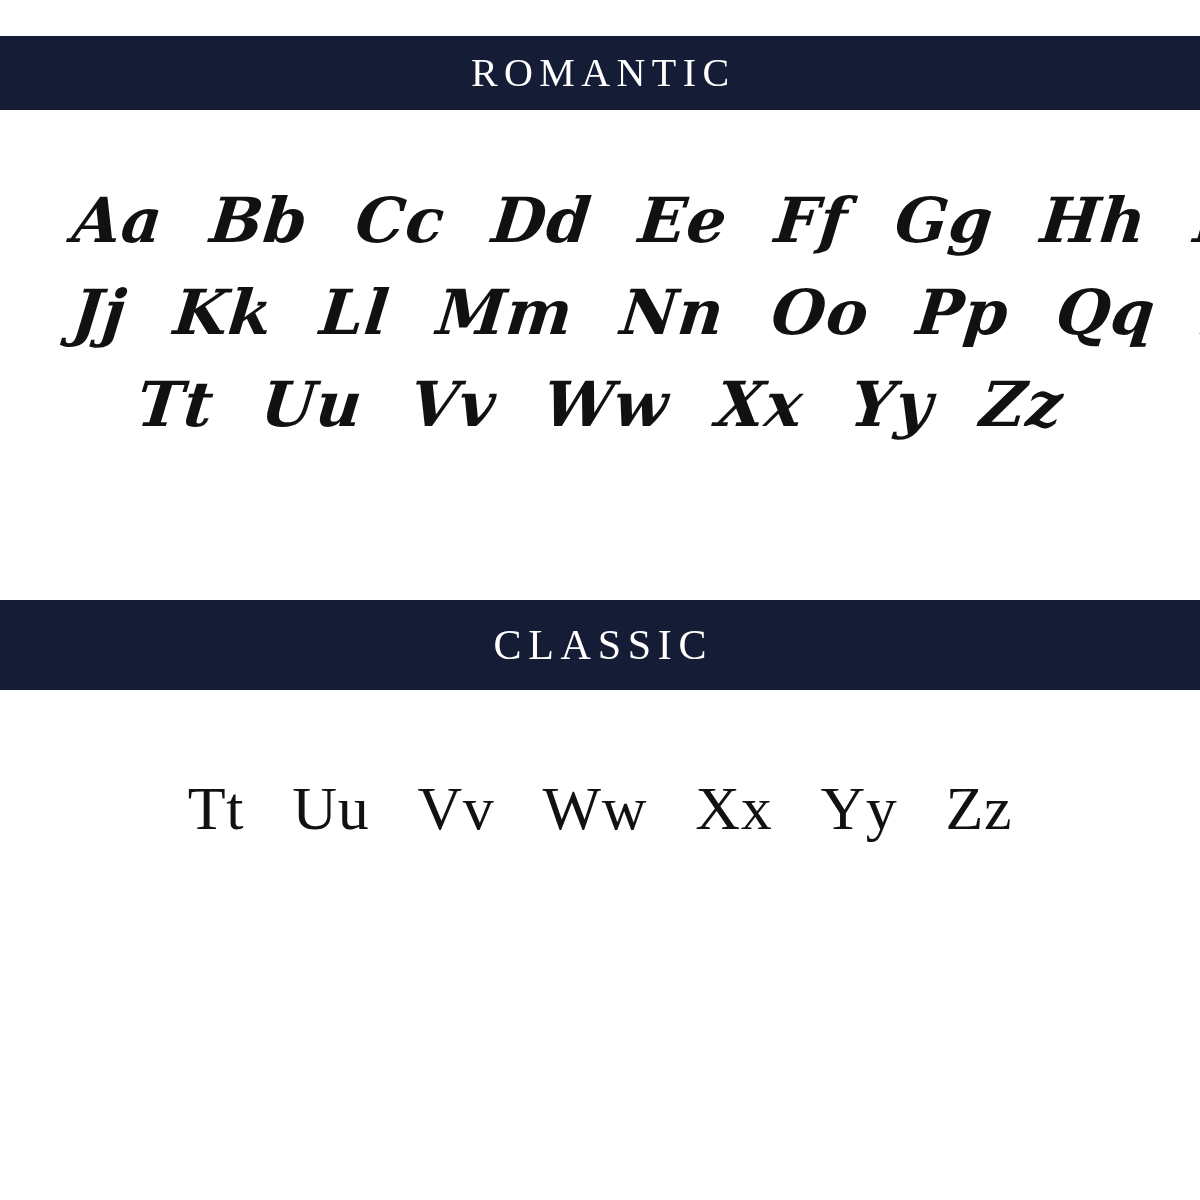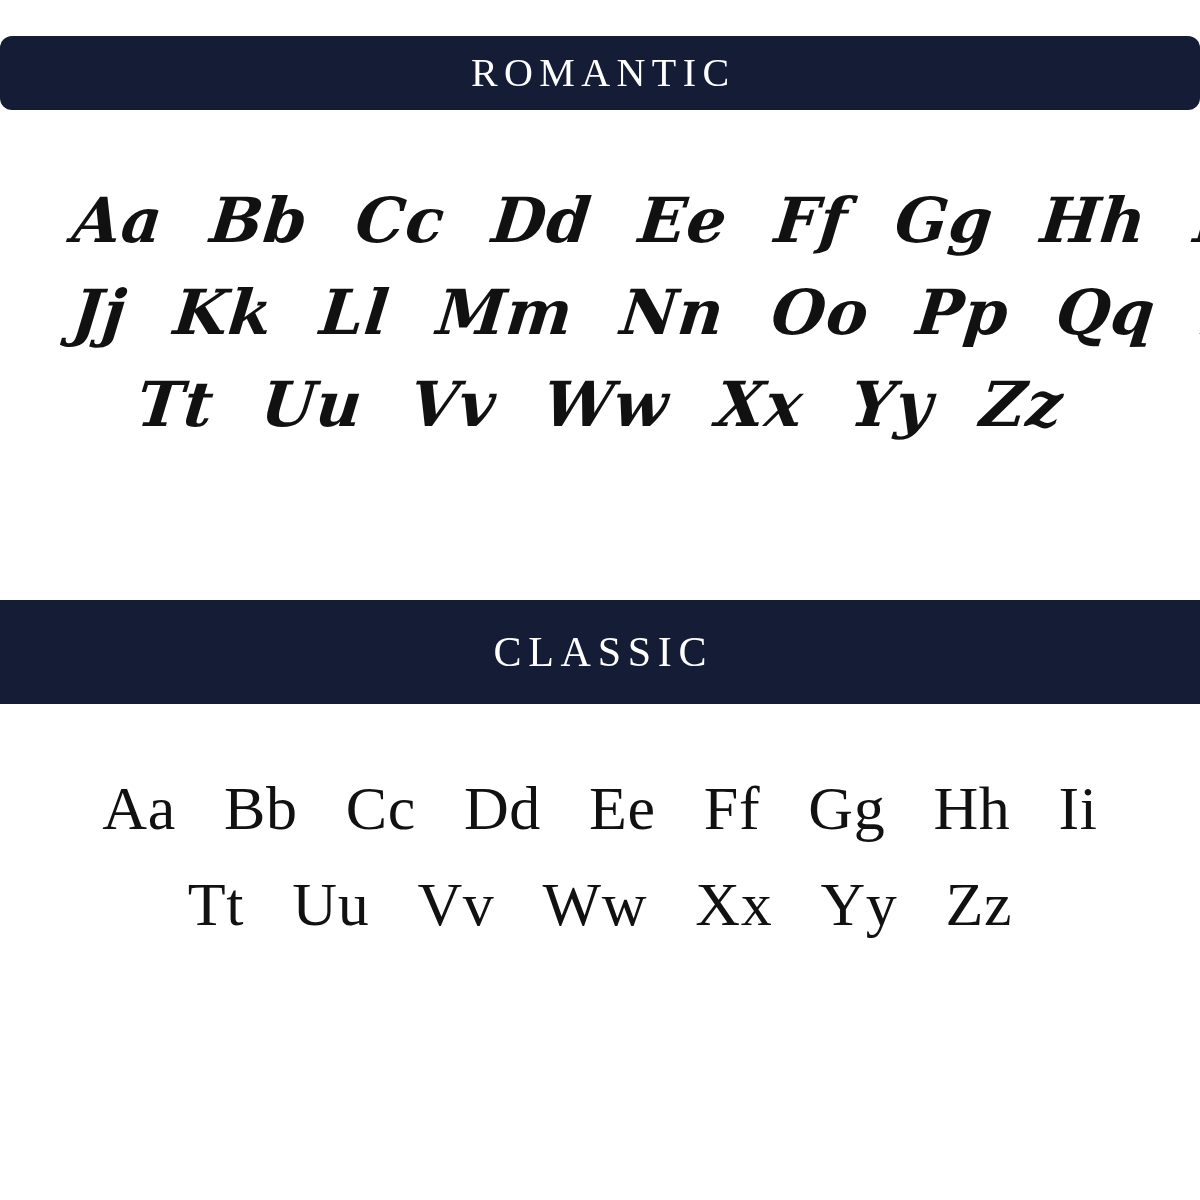--- a/index.html
+++ b/index.html
@@ -36,30 +36,29 @@
     font-family: "Liberation Serif", serif;
     font-weight: 400;
     letter-spacing: 0.16em;
     text-indent: 0.16em;
     text-transform: uppercase;
   }
 
   #banner-romantic {
     top: 36px;
     height: 74px;
-    border-radius: 12px;
   }
   #banner-romantic .banner-title {
     font-size: 40px;
     line-height: 40px;
   }
 
   #banner-classic {
     top: 600px;
-    height: 104px;
+    height: 90px;
   }
   #banner-classic .banner-title {
     font-size: 42px;
     line-height: 42px;
   }
 
   
   .specimen {
     position: absolute;
     left: 0;
@@ -152,31 +151,20 @@
       <span class="pair">Zz</span>
     </div>
   </div>
 
   <div class="banner" id="banner-classic">
     <span class="banner-title">CLASSIC</span>
   </div>
 
   <div class="specimen" id="specimen-classic">
     <div class="glyph-row">
-      <span class="pair">Aa</span>
-      <span class="pair">Bb</span>
-      <span class="pair">Cc</span>
-      <span class="pair">Dd</span>
-      <span class="pair">Ee</span>
-      <span class="pair">Ff</span>
-      <span class="pair">Gg</span>
-      <span class="pair">Hh</span>
-      <span class="pair">Ii</span>
-    </div>
-    <div class="glyph-row">
       <span class="pair">Tt</span>
       <span class="pair">Uu</span>
       <span class="pair">Vv</span>
       <span class="pair">Ww</span>
       <span class="pair">Xx</span>
       <span class="pair">Yy</span>
       <span class="pair">Zz</span>
     </div>
   </div>
 

